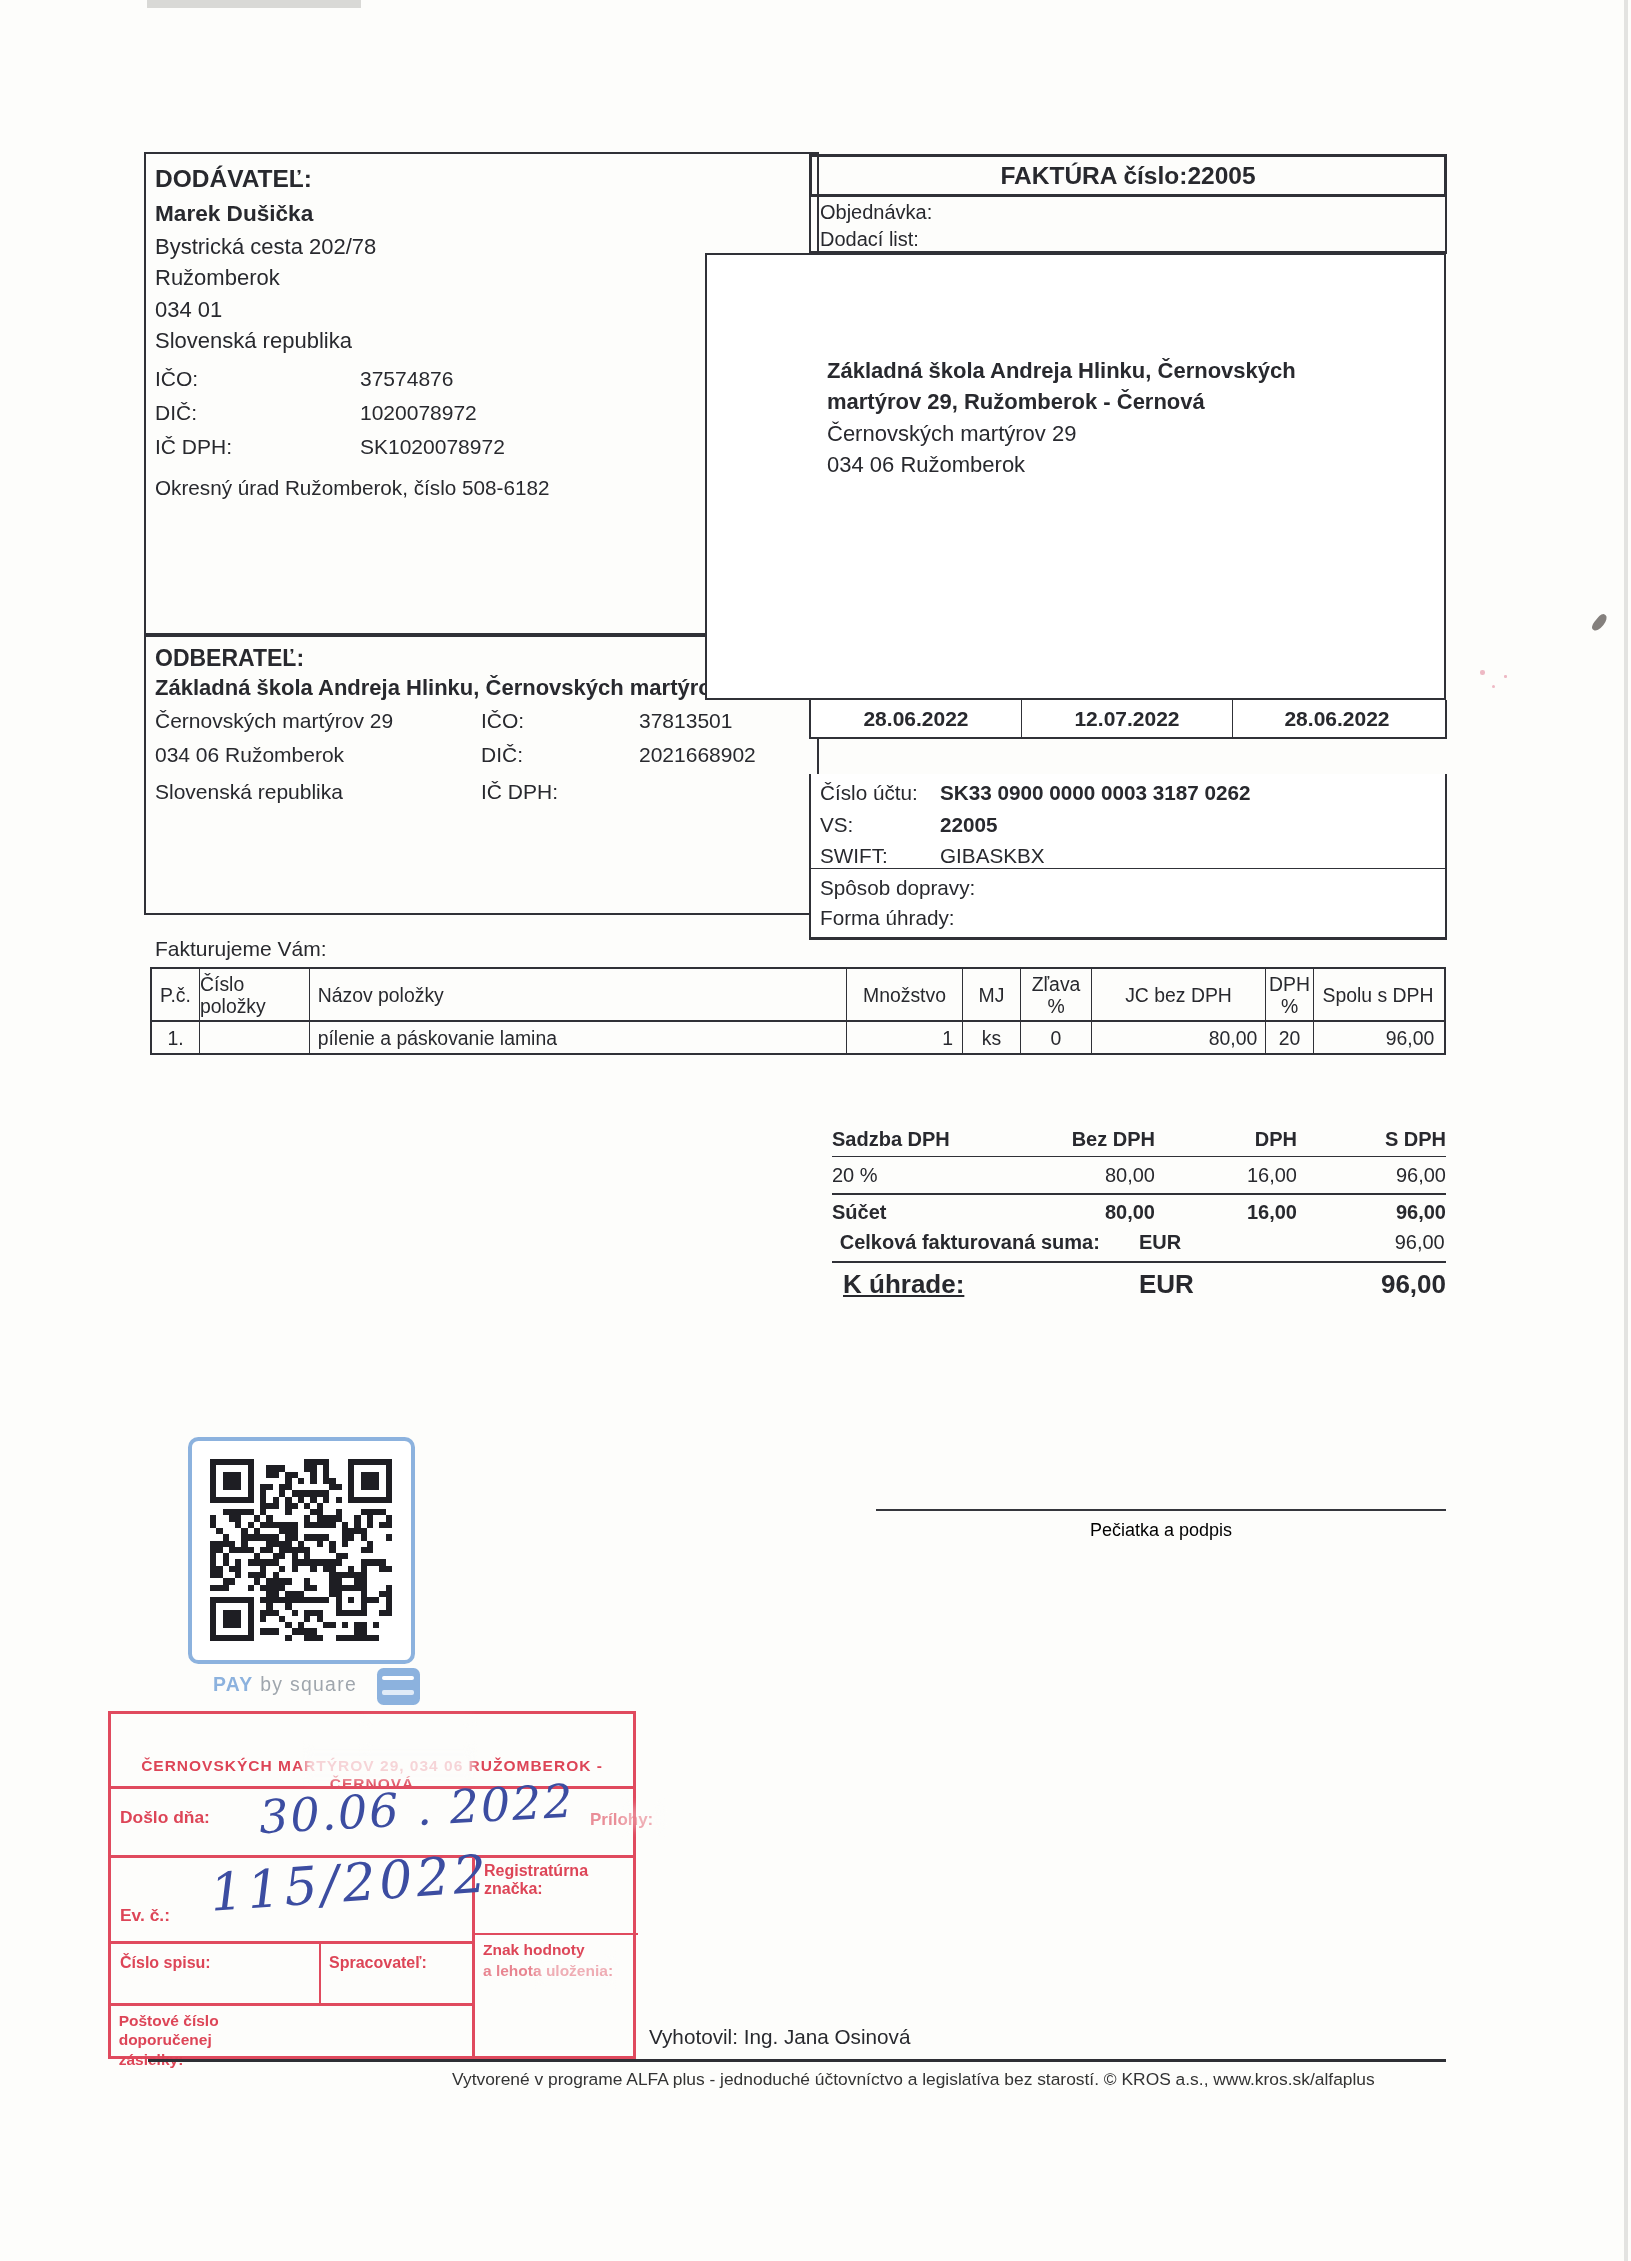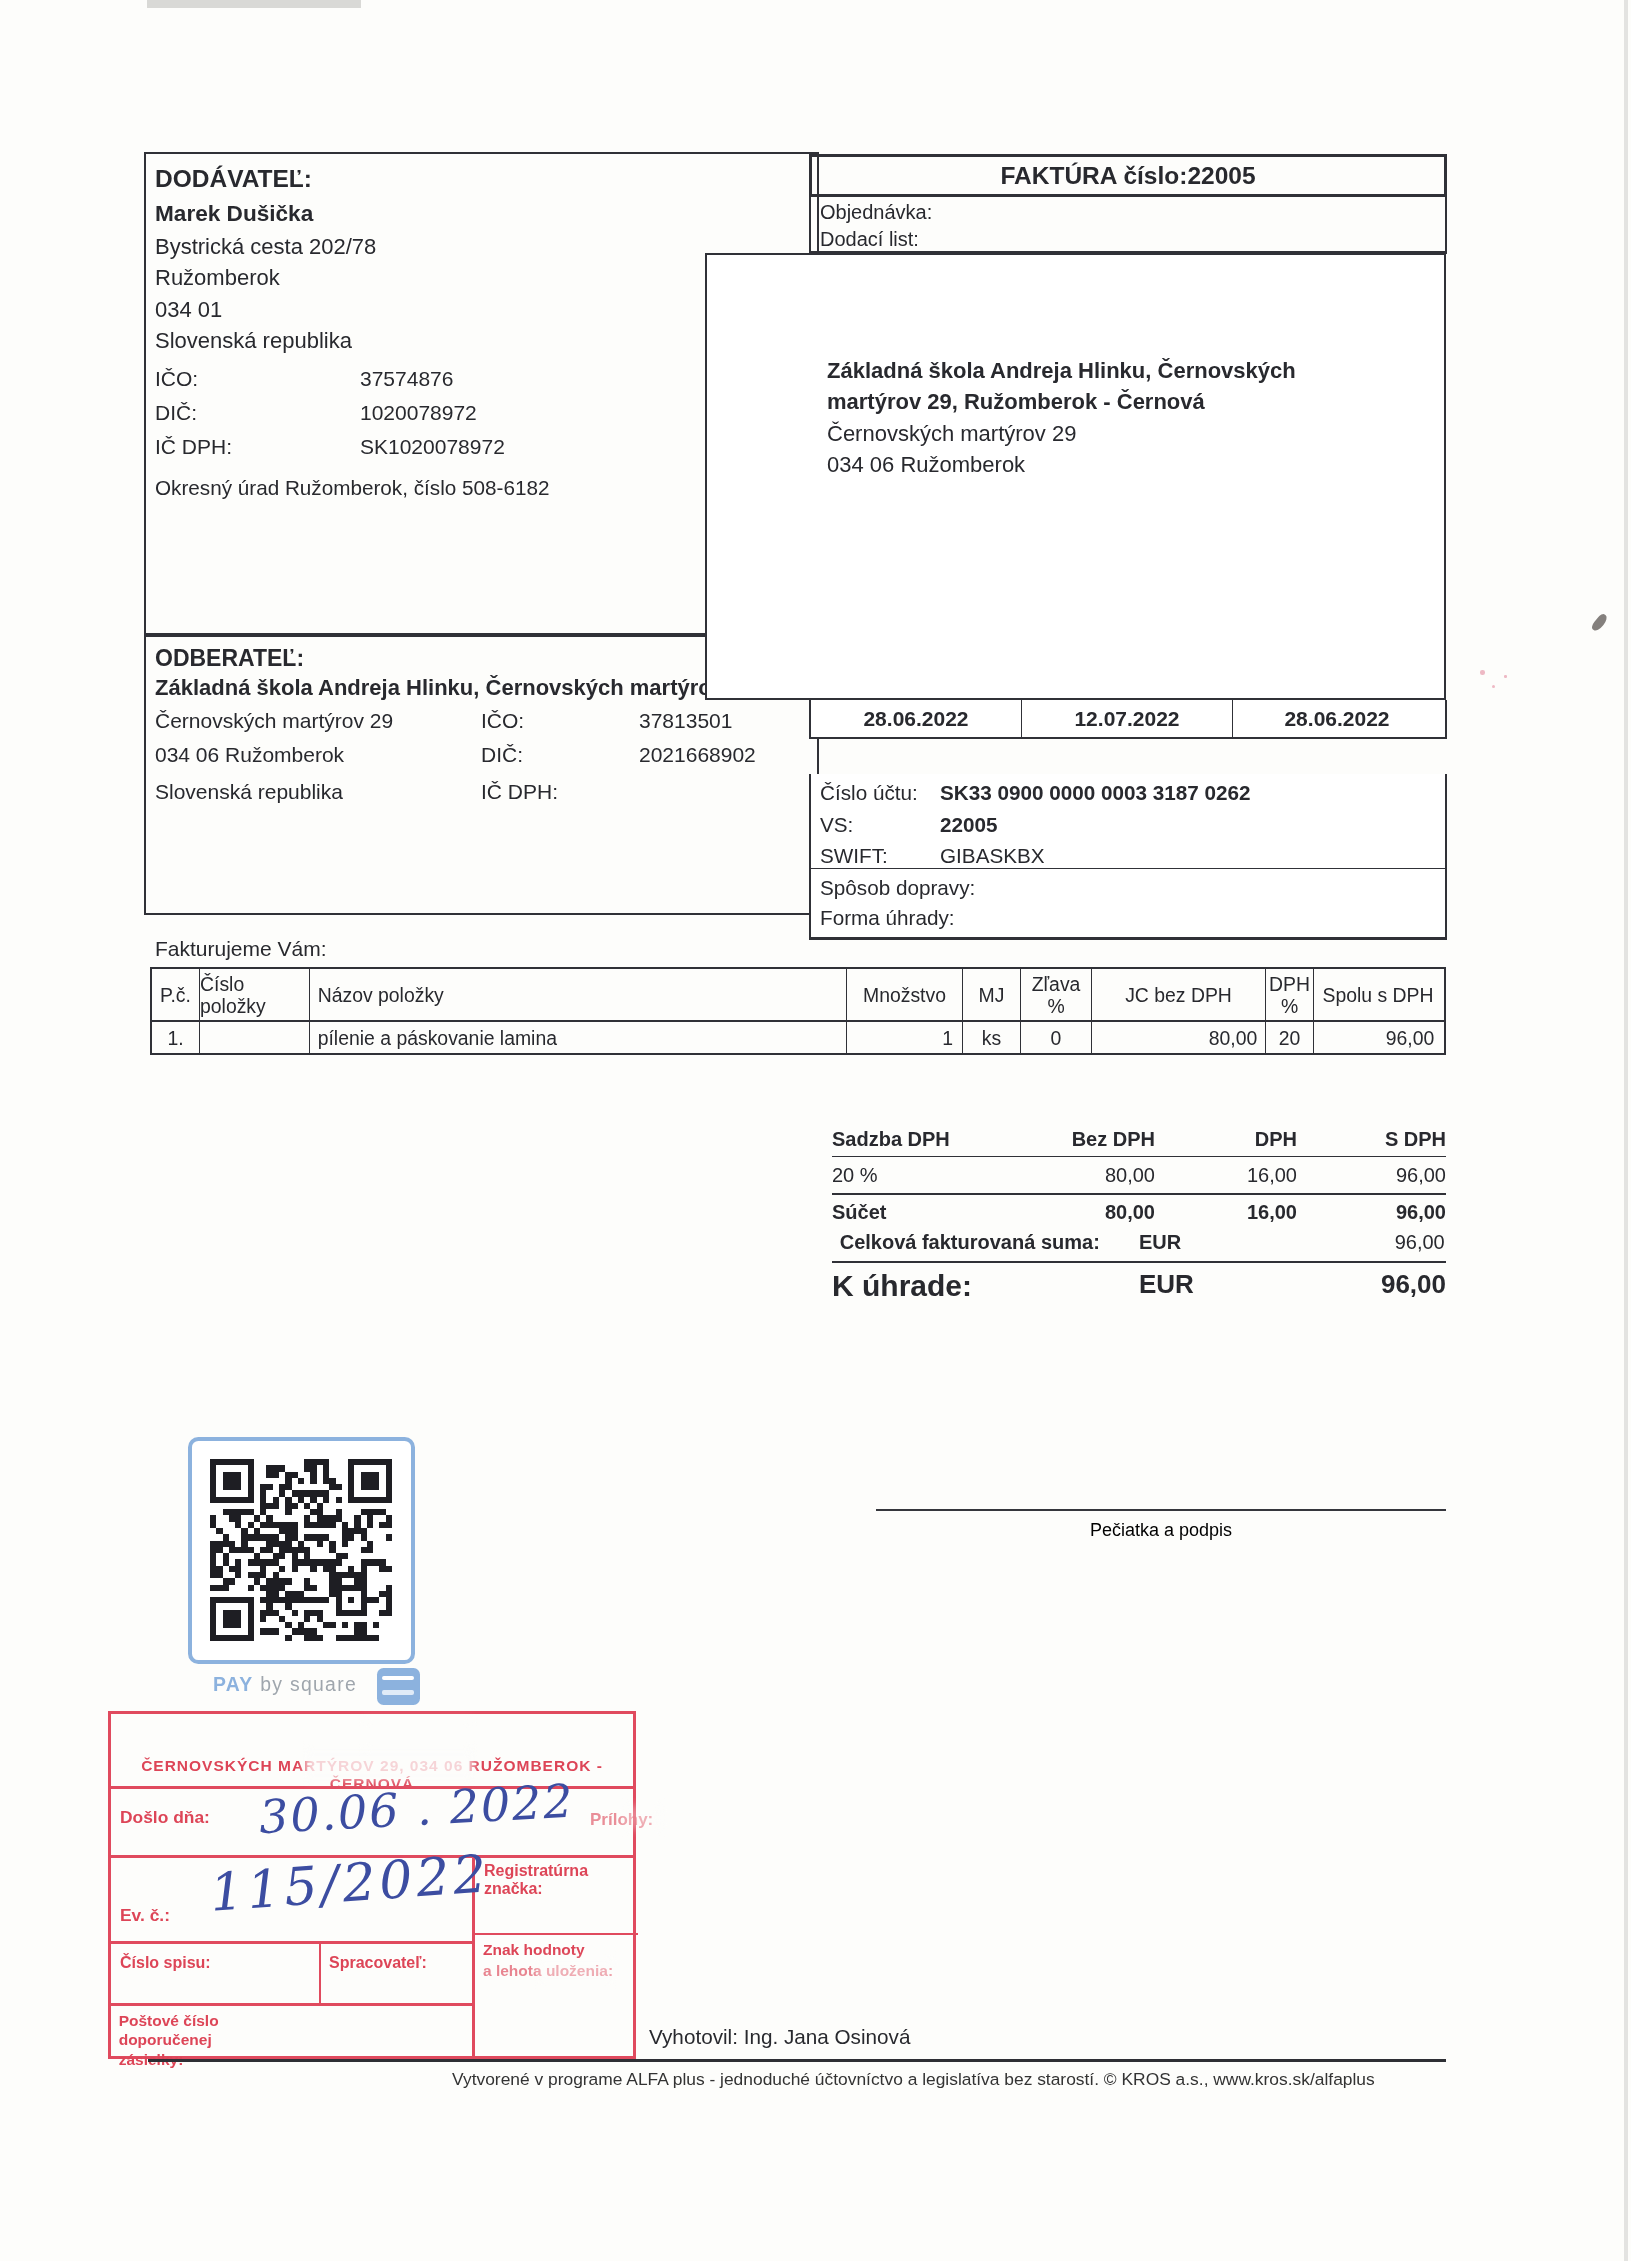--- a/index.html
+++ b/index.html
@@ -161,21 +161,21 @@
       <div class="v-2">16,00</div>
       <div class="v-3">96,00</div>
     </div>
   </div>
 
   <div class="abs" style="left:832px;top:1226px;width:614px;height:84px;">
     <div class="b" style="position:absolute;left:7.7px;top:5.2px;font-size:20px;">Celková fakturovaná suma:</div>
     <div class="b" style="position:absolute;left:307px;top:5.2px;font-size:20px;">EUR</div>
     <div style="position:absolute;right:1.3px;top:5.2px;font-size:20px;">96,00</div>
     <div class="hline" style="left:0;top:35px;width:614px;height:1.9px;"></div>
-    <div class="b" style="position:absolute;left:0;top:43px;font-size:30px;">K úhrade:</div>
+    <div class="b" style="position:absolute;left:11px;top:43px;font-size:26px;text-decoration:underline;">K úhrade:</div>
     <div class="b" style="position:absolute;left:307px;top:43px;font-size:26px;">EUR</div>
     <div class="b" style="position:absolute;right:0;top:43px;font-size:26px;">96,00</div>
   </div>
 
   <div class="hline" style="left:876px;top:1509px;width:570px;height:1.9px;background:#35363c;"></div>
   <div class="abs center" style="left:876px;top:1520px;width:570px;font-size:18px;color:#000000;">Pečiatka a podpis</div>
 
   <div class="abs" style="left:188px;top:1437px;width:227px;height:227px;border:4.5px solid #8cb2de;border-radius:10.3px;box-sizing:border-box;background:#fff;">
     <svg id="qr-svg" viewBox="0 0 29 29" width="182" height="182" style="position:absolute;left:18px;top:18px;shape-rendering:crispEdges;">
         <rect x="0" y="0" width="1" height="1" fill="#1e1e23"></rect>

